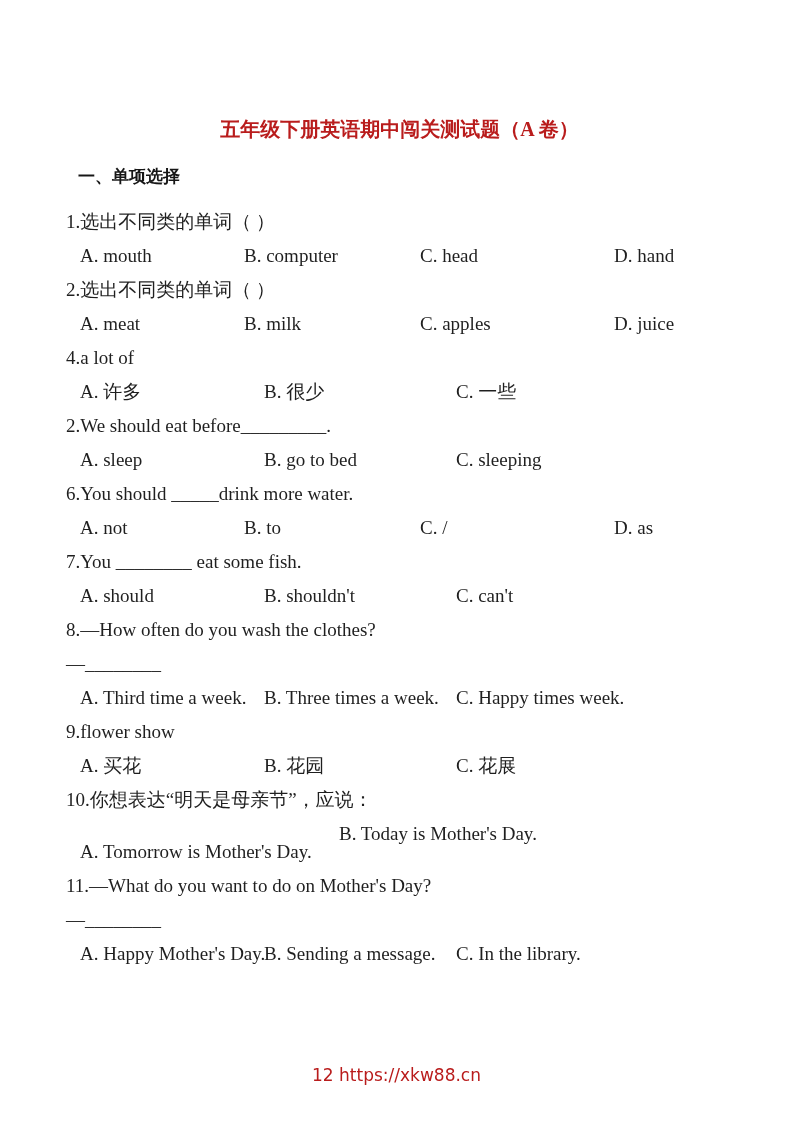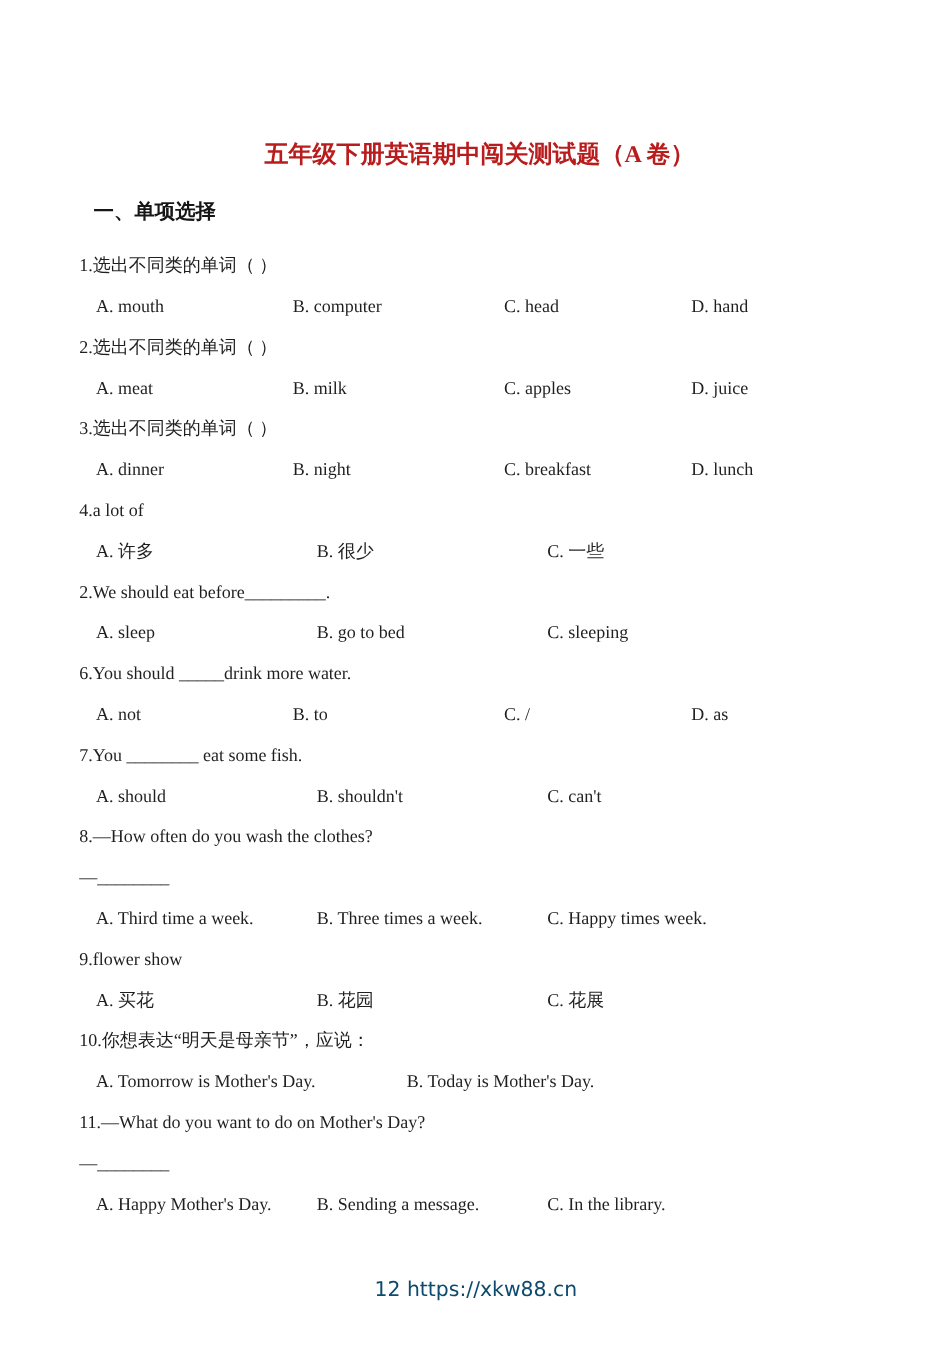--- a/index.html
+++ b/index.html
@@ -33,76 +33,72 @@
     margin: 24px 0 0 12px;
     font-size: 17px;
     line-height: 22px;
     font-weight: bold;
     color: #161616;
   }
   .question-list {
     margin-top: 24px;
   }
   .line {
-    font-size: 15px;
+    font-size: 19px;
     line-height: 20px;
     margin-bottom: 14px;
     white-space: nowrap;
   }
   .stem, .reply {
     padding-left: 0;
   }
   .options {
     padding-left: 14px;
   }
   .opt {
     display: inline-block;
     vertical-align: top;
   }
   .opts-4 .opt:nth-child(1) { width: 164px; }
   .opts-4 .opt:nth-child(2) { width: 176px; }
   .opts-4 .opt:nth-child(3) { width: 156px; }
-  .opts-4 .opt:nth-child(4) { width: auto; }
+  .opts-4 .opt:nth-child(4) { width: auto; margin-left: 38px; }
   .opts-3 .opt:nth-child(1) { width: 184px; }
   .opts-3 .opt:nth-child(2) { width: 192px; }
   .opts-3 .opt:nth-child(3) { width: auto; }
-  .opts-2 .opt:nth-child(1) { width: 259px; }
+  .opts-2 .opt:nth-child(1) { width: 259px; margin-top: 18px; }
   .opts-2 .opt:nth-child(2) { width: auto; }
   .footer {
     position: absolute;
     top: 1064px;
     left: 0;
     width: 100%;
     text-align: center;
     font-family: "DejaVu Sans", "Liberation Sans", sans-serif;
     font-size: 17px;
     line-height: 22px;
-    color: #0c4a6e;
+    color: #b91c1c;
   }
 </style>
 </head>
 <body>
 
 <div class="page">
   <h1 class="title">五年级下册英语期中闯关测试题（A 卷）</h1>
 
   <h2 class="section-heading">一、单项选择</h2>
 
   <div class="question-list" id="questions">
       <div class="question">
         <div class="line stem">1.选出不同类的单词（  ）</div>
         <div class="line options opts-4"><span class="opt">A. mouth</span><span class="opt">B. computer</span><span class="opt">C. head</span><span class="opt">D. hand</span></div>
       </div>
       <div class="question">
         <div class="line stem">2.选出不同类的单词（  ）</div>
         <div class="line options opts-4"><span class="opt">A. meat</span><span class="opt">B. milk</span><span class="opt">C. apples</span><span class="opt">D. juice</span></div>
-      </div>
-      <div class="question">
-        <div class="line stem">3.选出不同类的单词（  ）</div>
-        <div class="line options opts-4"><span class="opt">A. dinner</span><span class="opt">B. night</span><span class="opt">C. breakfast</span><span class="opt">D. lunch</span></div>
       </div>
       <div class="question">
         <div class="line stem">4.a lot of</div>
         <div class="line options opts-3"><span class="opt">A. 许多</span><span class="opt">B. 很少</span><span class="opt">C. 一些</span></div>
       </div>
       <div class="question">
         <div class="line stem">2.We should eat before_________.</div>
         <div class="line options opts-3"><span class="opt">A. sleep</span><span class="opt">B. go to bed</span><span class="opt">C. sleeping</span></div>
       </div>
       <div class="question">

